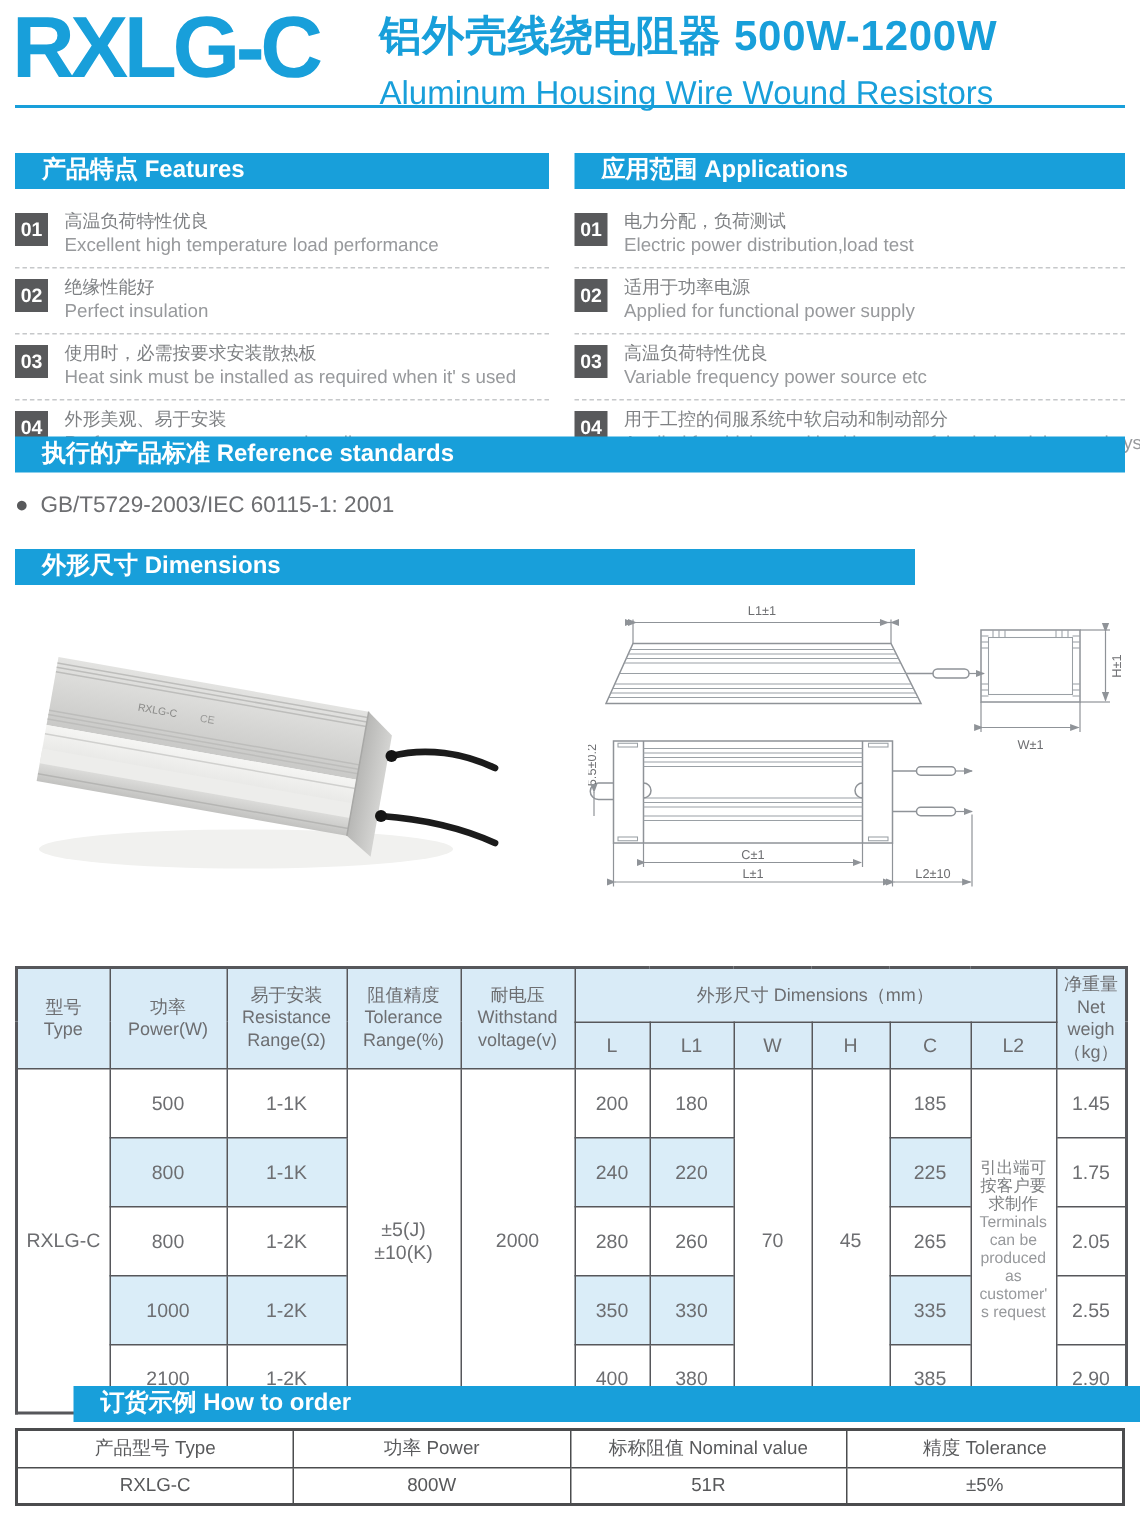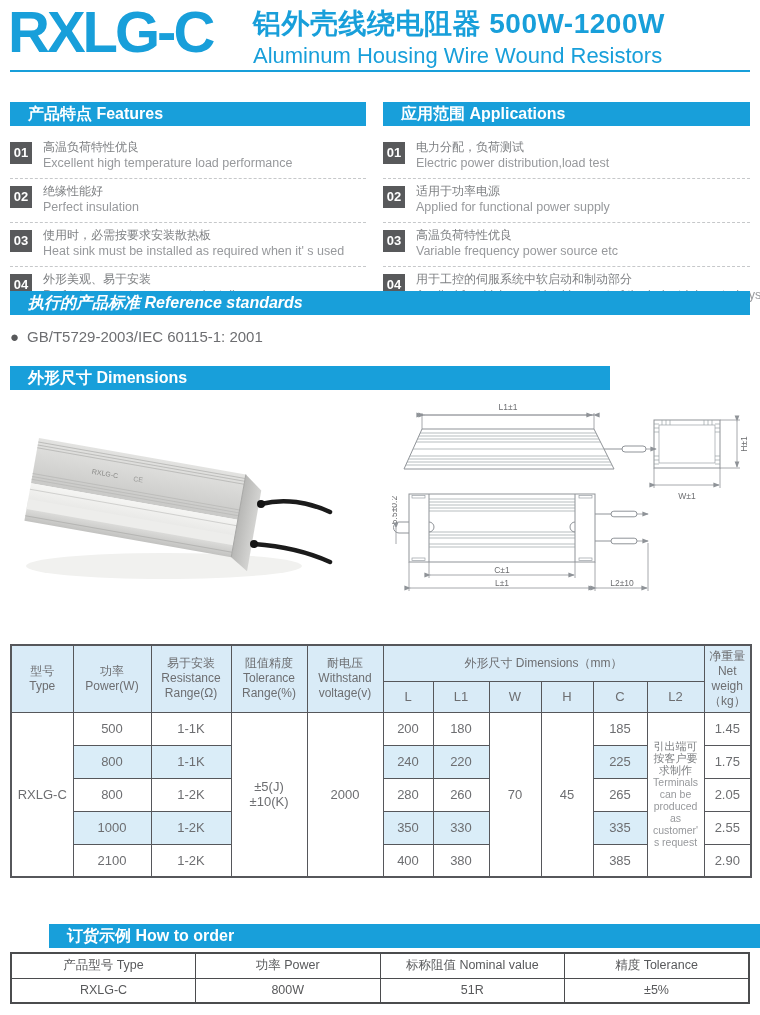--- a/index.html
+++ b/index.html
@@ -4,28 +4,28 @@
 <style>
   * { margin:0; padding:0; box-sizing:border-box; }
   html,body { background:#ffffff; }
   body { font-family:"Liberation Sans","DejaVu Sans",sans-serif; }
   .page { position:relative; width:760px; height:1015px; background:#fff; overflow:hidden; }
 
   
   .brand { position:absolute; left:8px; top:-2px; font-size:58px; font-weight:bold; color:#189fda; letter-spacing:-3px; }
   .titles { position:absolute; left:253px; top:5px; color:#189fda; }
   .title-zh { font-size:28px; font-weight:bold; letter-spacing:0.5px; }
-  .title-en { font-size:22px; margin-top:0; }
+  .title-en { font-size:22px; margin-top:6px; }
   .top-rule { position:absolute; left:10px; width:740px; top:70px; height:2px; background:#189fda; }
 
   
   .bar { position:absolute; height:24px; background:#189fda; color:#fff; font-size:16px; font-weight:bold; line-height:24px; padding-left:18px; }
   .bar-features { left:10px; top:102px; width:356px; }
   .bar-applications { left:383px; top:102px; width:367px; }
-  .bar-standards { left:10px; top:291px; width:740px;font-style:italic; }
+  .bar-standards { left:10px; top:291px; width:740px; }
   .bar-dimensions { left:10px; top:366px; width:600px; }
   .bar-order { left:10px; top:924px; width:740px;margin-left:39px; }
 
   
   .list { position:absolute; top:135px; }
   .list-features { left:10px; width:356px; }
   .list-applications { left:383px; width:367px; }
   .item { position:relative; padding:4px 0 6px 33px; min-height:37px; border-bottom:1px dashed #c6c8ca; }
   .item:last-child { border-bottom:none; }
   .numbox { position:absolute; left:0; top:7px; width:22px; height:22px; background:#58595b; color:#fff; font-size:13px; font-weight:bold; text-align:center; line-height:22px; }
@@ -46,21 +46,21 @@
   .dwg .thin { stroke:#9aa0a5; stroke-width:0.7; fill:none; }
   .dwg .dim { stroke:#8f9398; stroke-width:0.8; fill:none; }
 
   
   table.spec { position:absolute; left:10px; top:644px; width:740px; border-collapse:collapse; table-layout:fixed; text-align:center; color:#6d6e71; }
   table.spec th, table.spec td { border:1px solid #56575b; padding:1px; }
   table.spec { border:2px solid #56575b; }
   table.spec thead th { background:#d9ebf7; font-weight:normal; font-size:12px; line-height:15px; }
   table.spec thead tr.h1 th { height:36px; }
   table.spec thead tr.h2 th { height:31px; font-size:13px; }
-  table.spec tbody td { height:33px; font-size:13px; background:#fff; }
+  table.spec tbody td { height:46px; font-size:13px; background:#fff; }
   table.spec tbody td.hl { background:#daedf8; }
   table.spec td.l2note { font-size:10.5px; line-height:12px; padding:2px; }
   table.spec td.l2note .zh { font-size:11px; color:#7e8083; }
   table.spec td.l2note .en { color:#97999c; }
 
   
   table.order { position:absolute; left:10px; top:952px; width:740px; border-collapse:collapse; table-layout:fixed; text-align:center; color:#58595b; }
   table.order { border:2px solid #4b4c4e; }
   table.order th, table.order td { border:1px solid #4b4c4e; height:25px; font-size:12.5px; font-weight:normal; background:#fff; }
 </style>

